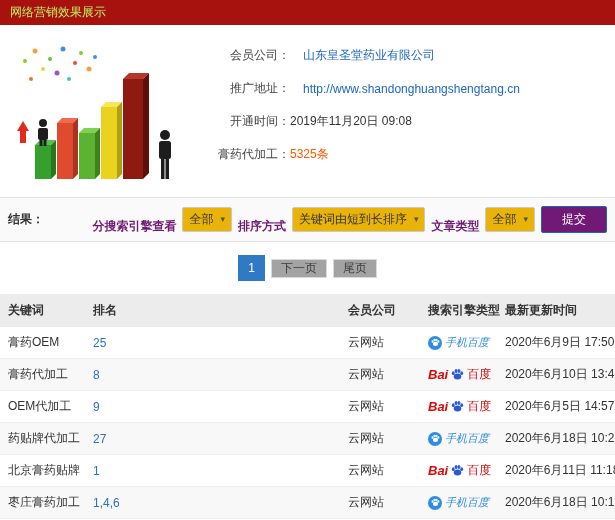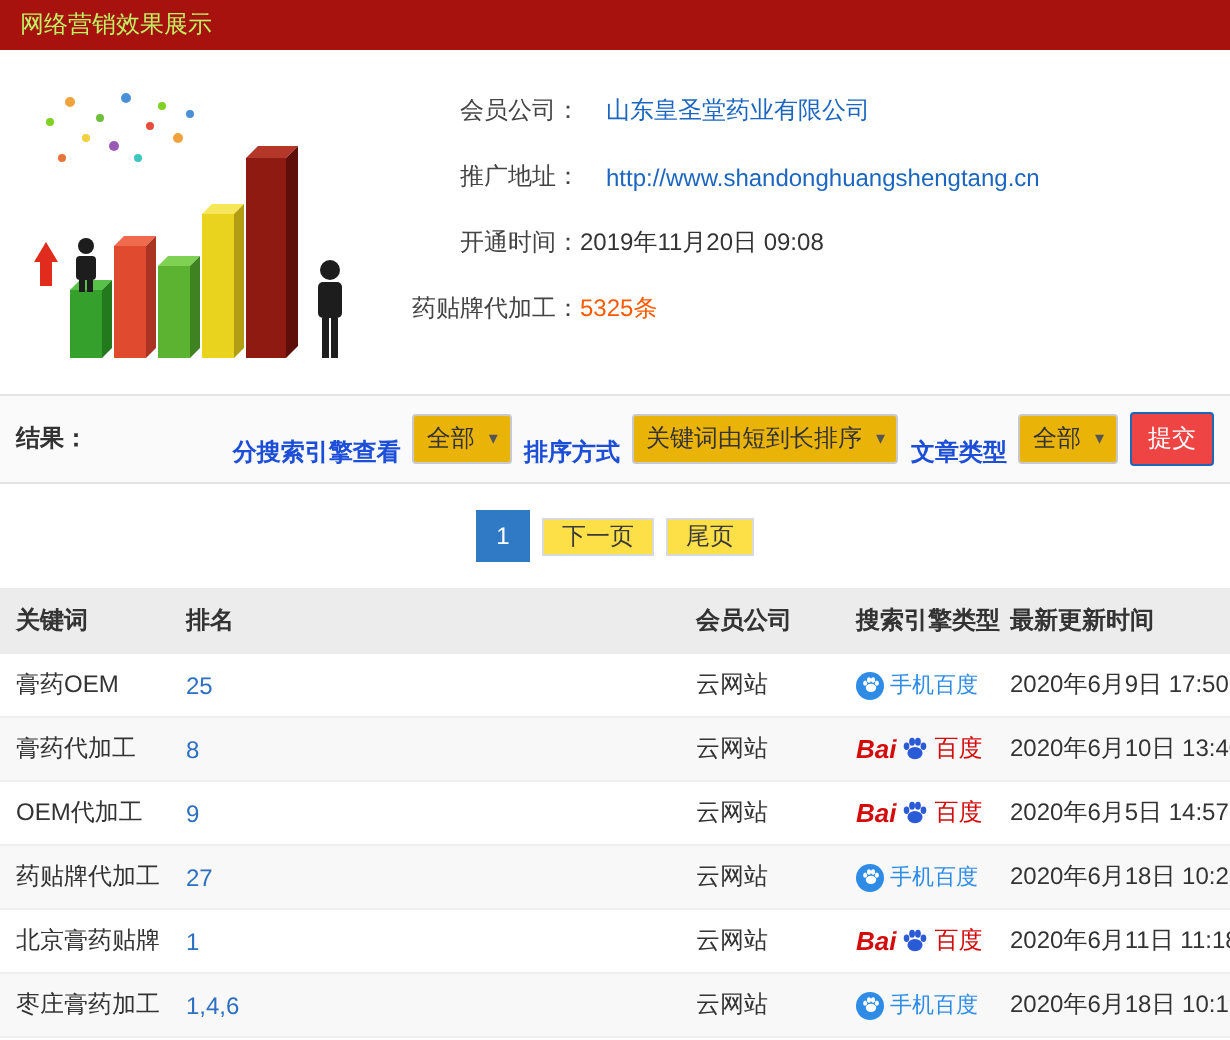--- a/index.html
+++ b/index.html
@@ -18,44 +18,44 @@
   .info-row { display:flex; align-items:center; height:33px; }
   .info-label { width:100px; text-align:right; color:#444; flex:none; }
   .info-value a { color:#1c66c0; text-decoration:none;margin-left:13px; }
   .plain-value { color:#333; }
   .rank-count { color:#ff5a00; }
   
   .filter-bar { background:#fafafa; border-top:1px solid #e4e4e4; border-bottom:1px solid #e4e4e4;
     display:flex; align-items:center; padding:6px 8px; gap:6px; }
   .result-label { font-weight:bold; color:#333; }
   .filter-group { margin-left:auto; display:flex; align-items:center; gap:6px; }
-  .filter-label { font-weight:bold; color:#1d4ed8; white-space:nowrap;margin-top:14px; }
+  .filter-label { font-weight:bold; color:#701a75; white-space:nowrap;margin-top:14px; }
   .select { background:#eab308; border:1px solid #c9c9c9; border-radius:2px; padding:3px 6px;
     display:inline-flex; align-items:center; gap:7px; cursor:pointer; white-space:nowrap; }
   .caret { font-size:9px; color:#555; line-height:1; }
-  .submit-btn { background:#ef4444; color:#fff; border:1px solid #1c66ba; border-radius:2px;
-    padding:4px 8px; font-size:12px; cursor:pointer; white-space:nowrap; }
+  .submit-btn { background:#701a75; color:#fff; border:1px solid #1c66ba; border-radius:2px;
+    padding:4px 20px; font-size:12px; cursor:pointer; white-space:nowrap; }
   
   .pagination { display:flex; justify-content:center; align-items:center; gap:6px; margin:13px 0; }
   .page-current { background:#2f79c5; border:1px solid #2f79c5; color:#fff; min-width:27px;
     text-align:center; padding:5px 8px; cursor:pointer; }
-  .page-btn { background:#fde047; border:1px solid #d9d9d9; color:#3a3a3a; padding:0 9px;
+  .page-btn { background:#a3a3a3; border:1px solid #d9d9d9; color:#3a3a3a; padding:0 9px;
     cursor:pointer; white-space:nowrap; }
   
   table { width:100%; border-collapse:collapse; table-layout:fixed; }
   thead th { background:#ececec; text-align:left; font-weight:bold; color:#333;
     padding:8px 4px 8px 8px; font-size:12px; white-space:nowrap; }
   tbody td { padding:7px 4px 7px 8px; border-bottom:1px solid #efefef; white-space:nowrap;
     overflow:hidden; }
   tbody tr:nth-child(even) { background:#f8f8f8; }
   .rank-link { color:#2d6fc1; text-decoration:none; }
   .engine { display:inline-flex; align-items:center; gap:3px; }
   .mb-icon { width:14px; height:14px; border-radius:50%; background:#2f8ce6; flex:none;
     display:inline-flex; align-items:center; justify-content:center; }
-  .mb-label { color:#2f8ce6; font-size:11px; }
+  .mb-label { color:#2f8ce6; font-size:11px;font-style:italic; }
   .bd-bai { color:#d40b0b; font-weight:bold; font-style:italic; font-size:13px; }
   .bd-du { color:#d40b0b; font-weight:normal; font-size:12px; }
 </style>
 </head>
 <body>
 
 <div class="topbar">
   <span>网络营销效果展示</span>
 </div>
 
@@ -118,21 +118,21 @@
     </div>
     <div class="info-row">
       <span class="info-label">推广地址：</span>
       <span class="info-value"><a href="#">http://www.shandonghuangshengtang.cn</a></span>
     </div>
     <div class="info-row">
       <span class="info-label">开通时间：</span>
       <span class="plain-value">2019年11月20日 09:08</span>
     </div>
     <div class="info-row">
-      <span class="info-label">药贴牌代加工：</span>
+      <span class="info-label">膏药代加工：</span>
       <span class="rank-count">5325条</span>
     </div>
   </div>
 </div>
 
 <div class="filter-bar">
   <span class="result-label">结果：</span>
   <div class="filter-group">
     <span class="filter-label">分搜索引擎查看</span>
     <span class="select">

